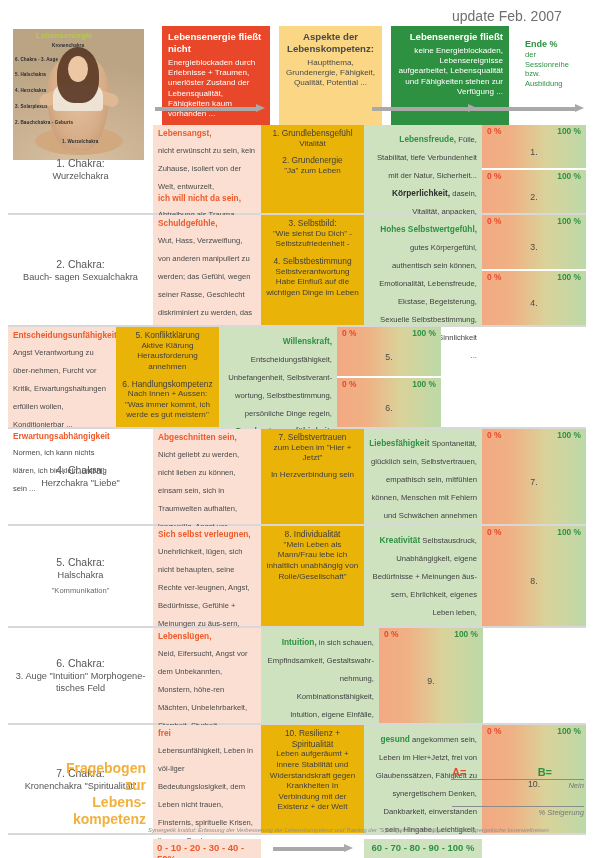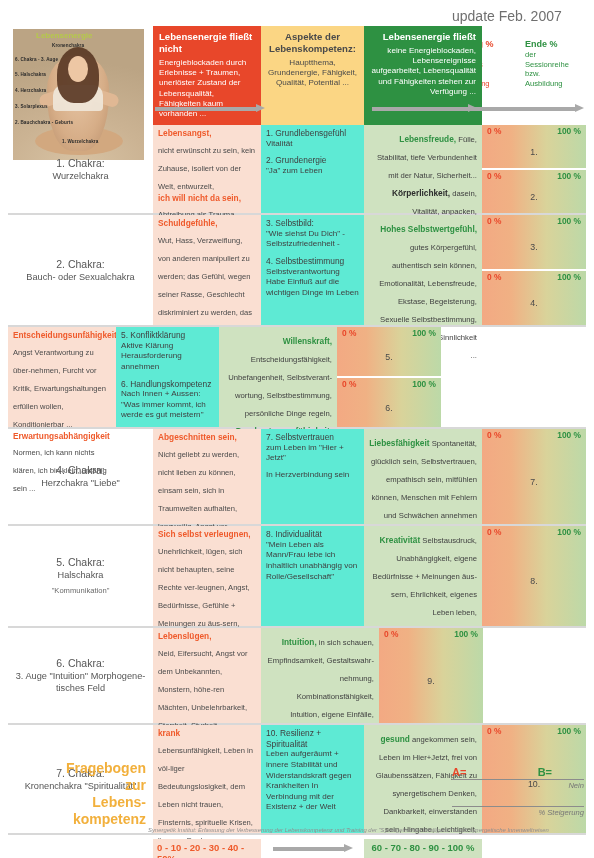--- a/index.html
+++ b/index.html
@@ -9,21 +9,21 @@
   
   .grid{position:absolute;left:8px;top:26px;width:578px;}
   .row{display:flex;align-items:stretch;}
   .c-chakra{width:145px;flex:0 0 145px;}
   .c-neg   {width:108px;flex:0 0 108px;}
   .c-asp   {width:103px;flex:0 0 103px;}
   .c-pos   {width:118px;flex:0 0 118px;}
   .c-scale {width:104px;flex:0 0 104px;}
 
   
-  .hdr{display:flex;align-items:stretch;}
+  .hdr{display:flex;align-items:stretch;gap:9px;}
   .hdr .cell{padding:5px 6px 6px 6px;box-sizing:border-box;}
   .hdr-neg{background:#e8472a;color:#ffffff;}
   .hdr-asp{background:#fbd684;color:#4a4a4a;text-align:center;}
   .hdr-pos{background:#2e9142;color:#ffffff;text-align:right;}
   .hdr-title{font-size:9.6px;font-weight:bold;line-height:12px;margin-bottom:3px;}
   .hdr-body{font-size:8.1px;line-height:10.2px;}
   .hdr .c-chakra{background:transparent;}
   .hdr .c-scale{background:transparent;}
 
   
@@ -60,21 +60,21 @@
 
   
   .chakra-name{display:flex;flex-direction:column;justify-content:center;align-items:center;text-align:center;padding:2px 4px;box-sizing:border-box;}
   .ck-main{font-size:10.5px;color:#555555;line-height:13px;}
   .ck-sub{font-size:9.2px;color:#555555;line-height:12px;}
   .ck-small{font-size:7.6px;color:#6a6a6a;line-height:11px;margin-top:4px;}
 
   
   .cell{box-sizing:border-box;padding:3px 5px;}
   .neg{background:#fadfd2;}
-  .asp{background:#5eead4;text-align:left;}
+  .asp{background:#eab308;text-align:center;}
   .pos{background:#cfe2c0;text-align:right;}
   .neg-h{color:#ef5a2b;font-weight:bold;font-size:8.3px;line-height:10.4px;}
   .neg-t{color:#4a4a4a;font-size:7.6px;line-height:9.6px;}
   .asp-t{color:#3f3f3f;font-size:8.1px;line-height:10.6px;}
   .asp-b{font-size:8.4px;}
   .pos-h{color:#2e9142;font-weight:bold;font-size:8.3px;line-height:10.4px;}
   .pos-hb{color:#2b2b2b;font-weight:bold;font-size:8.3px;line-height:10.4px;}
   .pos-t{color:#3f3f3f;font-size:7.7px;line-height:9.7px;}
 
   
@@ -206,21 +206,21 @@
                 <span class="sc-b">100 %</span>
               </div>
               <div class="sc-n">2.</div>
             </div>
           </div>
         </div>
         <div class="sep"></div>
         <div class="row" style="height: 110px;">
           <div class="c-chakra chakra-name">
             <div class="ck-main">2. Chakra:</div>
-            <div class="ck-sub">Bauch- oder Sexualchakra</div>
+            <div class="ck-sub">Bauch- sagen Sexualchakra</div>
           </div>
           <div class="c-neg cell neg">
             <div><div class="neg-h">Schuldgefühle,</div><span class="neg-t">Wut, Hass, Verzweiflung, von anderen manipuliert zu werden; das Gefühl, wegen seiner Rasse, Geschlecht  diskriminiert zu werden, das Gefühl großer Unsicherheit, Unehrlichkeit, Trauma, Missbrauch, Angst vor Armut, passives Erleiden ...</span></div>
           </div>
           <div class="c-asp cell asp">
             <div style="margin-bottom: 6px;">
               <div class="asp-t asp-b">3. Selbstbild:</div>
               <div class="asp-t">"Wie siehst Du Dich" - Selbstzufriedenheit -</div>
             </div>
             <div style="margin-bottom: 6px;">
@@ -369,21 +369,21 @@
             </div>
           </div>
         </div>
         <div class="sep"></div>
         <div class="row" style="height: 108px;">
           <div class="c-chakra chakra-name">
             <div class="ck-main">7. Chakra:</div>
             <div class="ck-sub">Kronenchakra "Spiritualität"</div>
           </div>
           <div class="c-neg cell neg">
-            <div><div class="neg-h">krank</div><span class="neg-t">Lebensunfähigkeit, Leben in völ-liger Bedeutungslosigkeit, dem Leben nicht trauen, Finsternis, spirituelle Krisen, lineares Denken, verwahrlost, Selbstge-rechtigkeit, Weigerung innerlich zu wachsen + sich zu erkennen</span></div>
+            <div><div class="neg-h">frei</div><span class="neg-t">Lebensunfähigkeit, Leben in völ-liger Bedeutungslosigkeit, dem Leben nicht trauen, Finsternis, spirituelle Krisen, lineares Denken, verwahrlost, Selbstge-rechtigkeit, Weigerung innerlich zu wachsen + sich zu erkennen</span></div>
           </div>
           <div class="c-asp cell asp">
             <div style="margin-bottom: 6px;">
               <div class="asp-t asp-b">10. Resilienz + Spiritualität</div>
               <div class="asp-t">Leben aufgeräumt + innere Stabilität und Widerstandskraft gegen Krankheiten In Verbindung mit der Existenz +  der  Welt</div>
             </div>
           </div>
           <div class="c-pos cell pos">
             <div><span class="pos-h">gesund</span><span class="pos-t"> angekommen sein, Leben im Hier+Jetzt, frei von Glaubenssätzen, Fähigkeit zu synergetischem Denken, Dankbarkeit, einverstanden sein, Hingabe, Leichtigkeit, Humor, Erleuchtung ...</span></div>
           </div>

